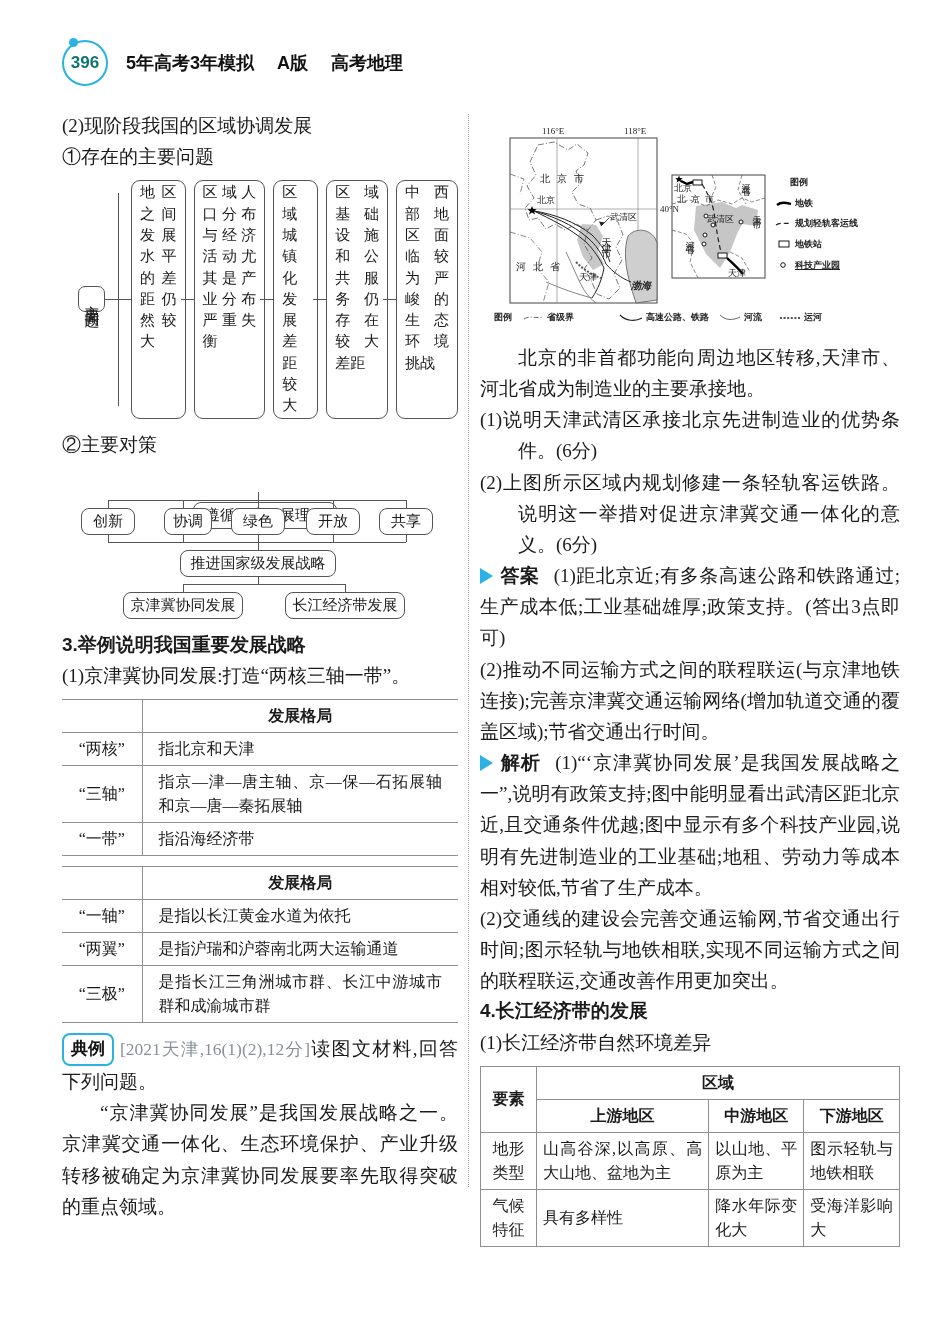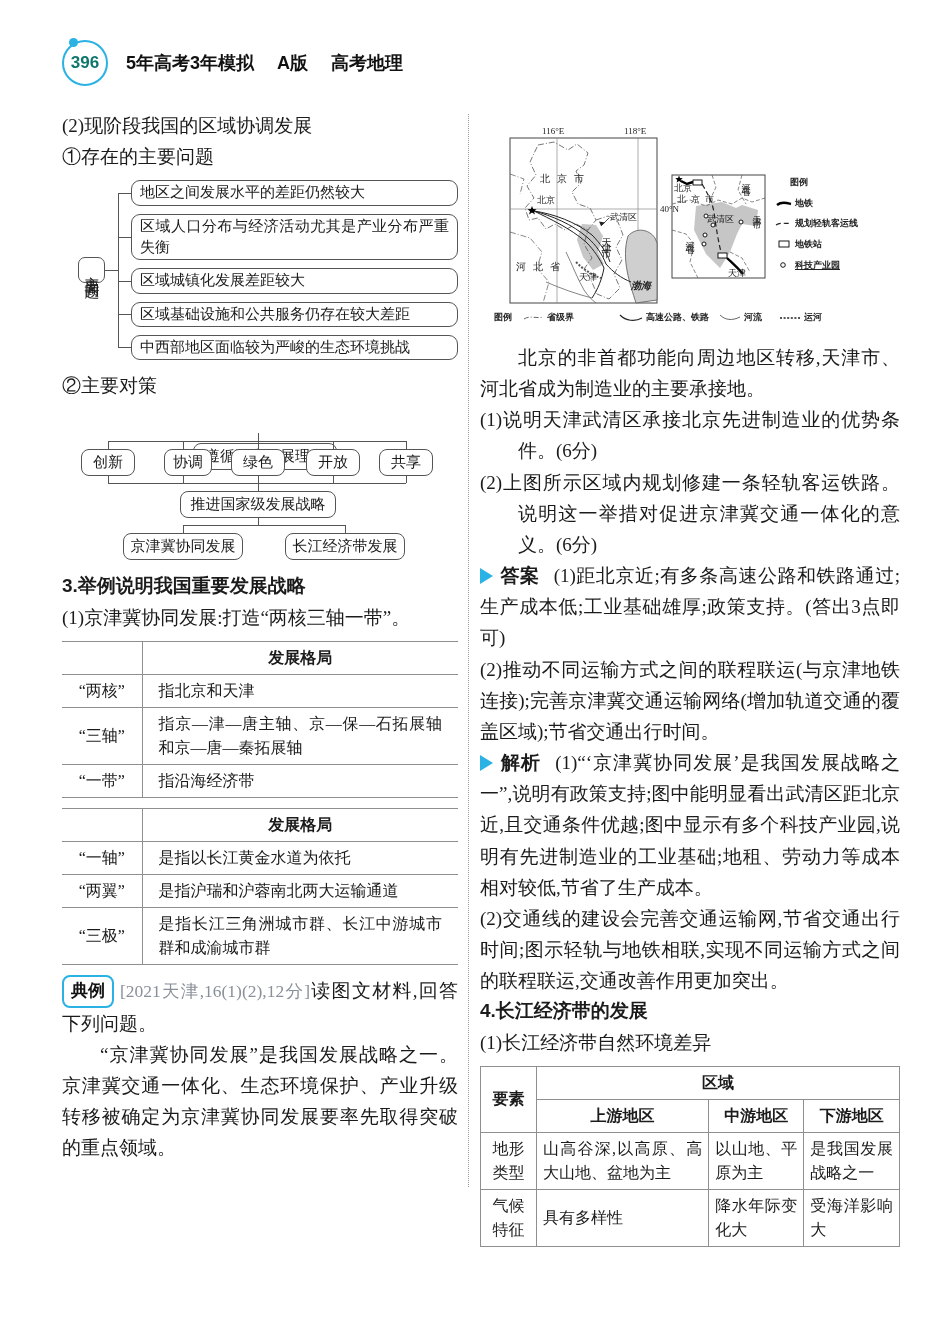--- a/index.html
+++ b/index.html
@@ -26,21 +26,21 @@
   p.body { font-size:19px; line-height:1.64; text-align:justify; }
   .hang { padding-left:2em; text-indent:-2em; }
   .indent { text-indent:2em; }
   .h-black { font-family:"Liberation Sans","DejaVu Sans",sans-serif; font-weight:bold; font-size:19px; line-height:1.6; }
 
   
   .chart1 { display:flex; align-items:center; margin:8px 0 10px 16px; }
   .c1-root { writing-mode:vertical-rl; text-orientation:upright; border:1px solid #555; border-radius:7px;
     font-size:15px; padding:6px 3px; letter-spacing:3px; flex:none; }
   .c1-stub { flex:none; width:13px; border-top:1px solid #555; }
-  .c1-items { position:relative; padding-left:13px; display:flex; flex-direction:column; gap:8px; }
+  .c1-items { position:relative; padding-left:13px; display:flex; gap:8px; }
   .c1-trunk { position:absolute; left:0; top:13px; bottom:13px; border-left:1px solid #555; }
   .c1-item { position:relative; border:1px solid #555; border-radius:9px; font-size:15px; line-height:1.42;
     padding:1px 8px; text-align:justify; }
   .c1-item::before { content:""; position:absolute; left:-14px; top:50%; width:13px; border-top:1px solid #555; }
 
   
   .chart2 { position:relative; width:396px; height:154px; margin:6px 0 10px 0; }
   .c2-box { position:absolute; border:1px solid #555; border-radius:8px; font-size:15px; line-height:1.4;
     padding:2px 0; text-align:center; background:#fff; }
   .hline { position:absolute; border-top:1px solid #555; }
@@ -327,21 +327,21 @@
         </tr>
         <tr>
           <th>上游地区</th>
           <th>中游地区</th>
           <th>下游地区</th>
         </tr>
         <tr>
           <td class="factor">地形类型</td>
           <td>山高谷深,以高原、高大山地、盆地为主</td>
           <td>以山地、平原为主</td>
-          <td>是我国发展战略之一</td>
+          <td>图示轻轨与地铁相联</td>
         </tr>
         <tr>
           <td class="factor">气候特征</td>
           <td>具有多样性</td>
           <td>降水年际变化大</td>
           <td>受海洋影响大</td>
         </tr>
       </tbody>
         </table>
 

